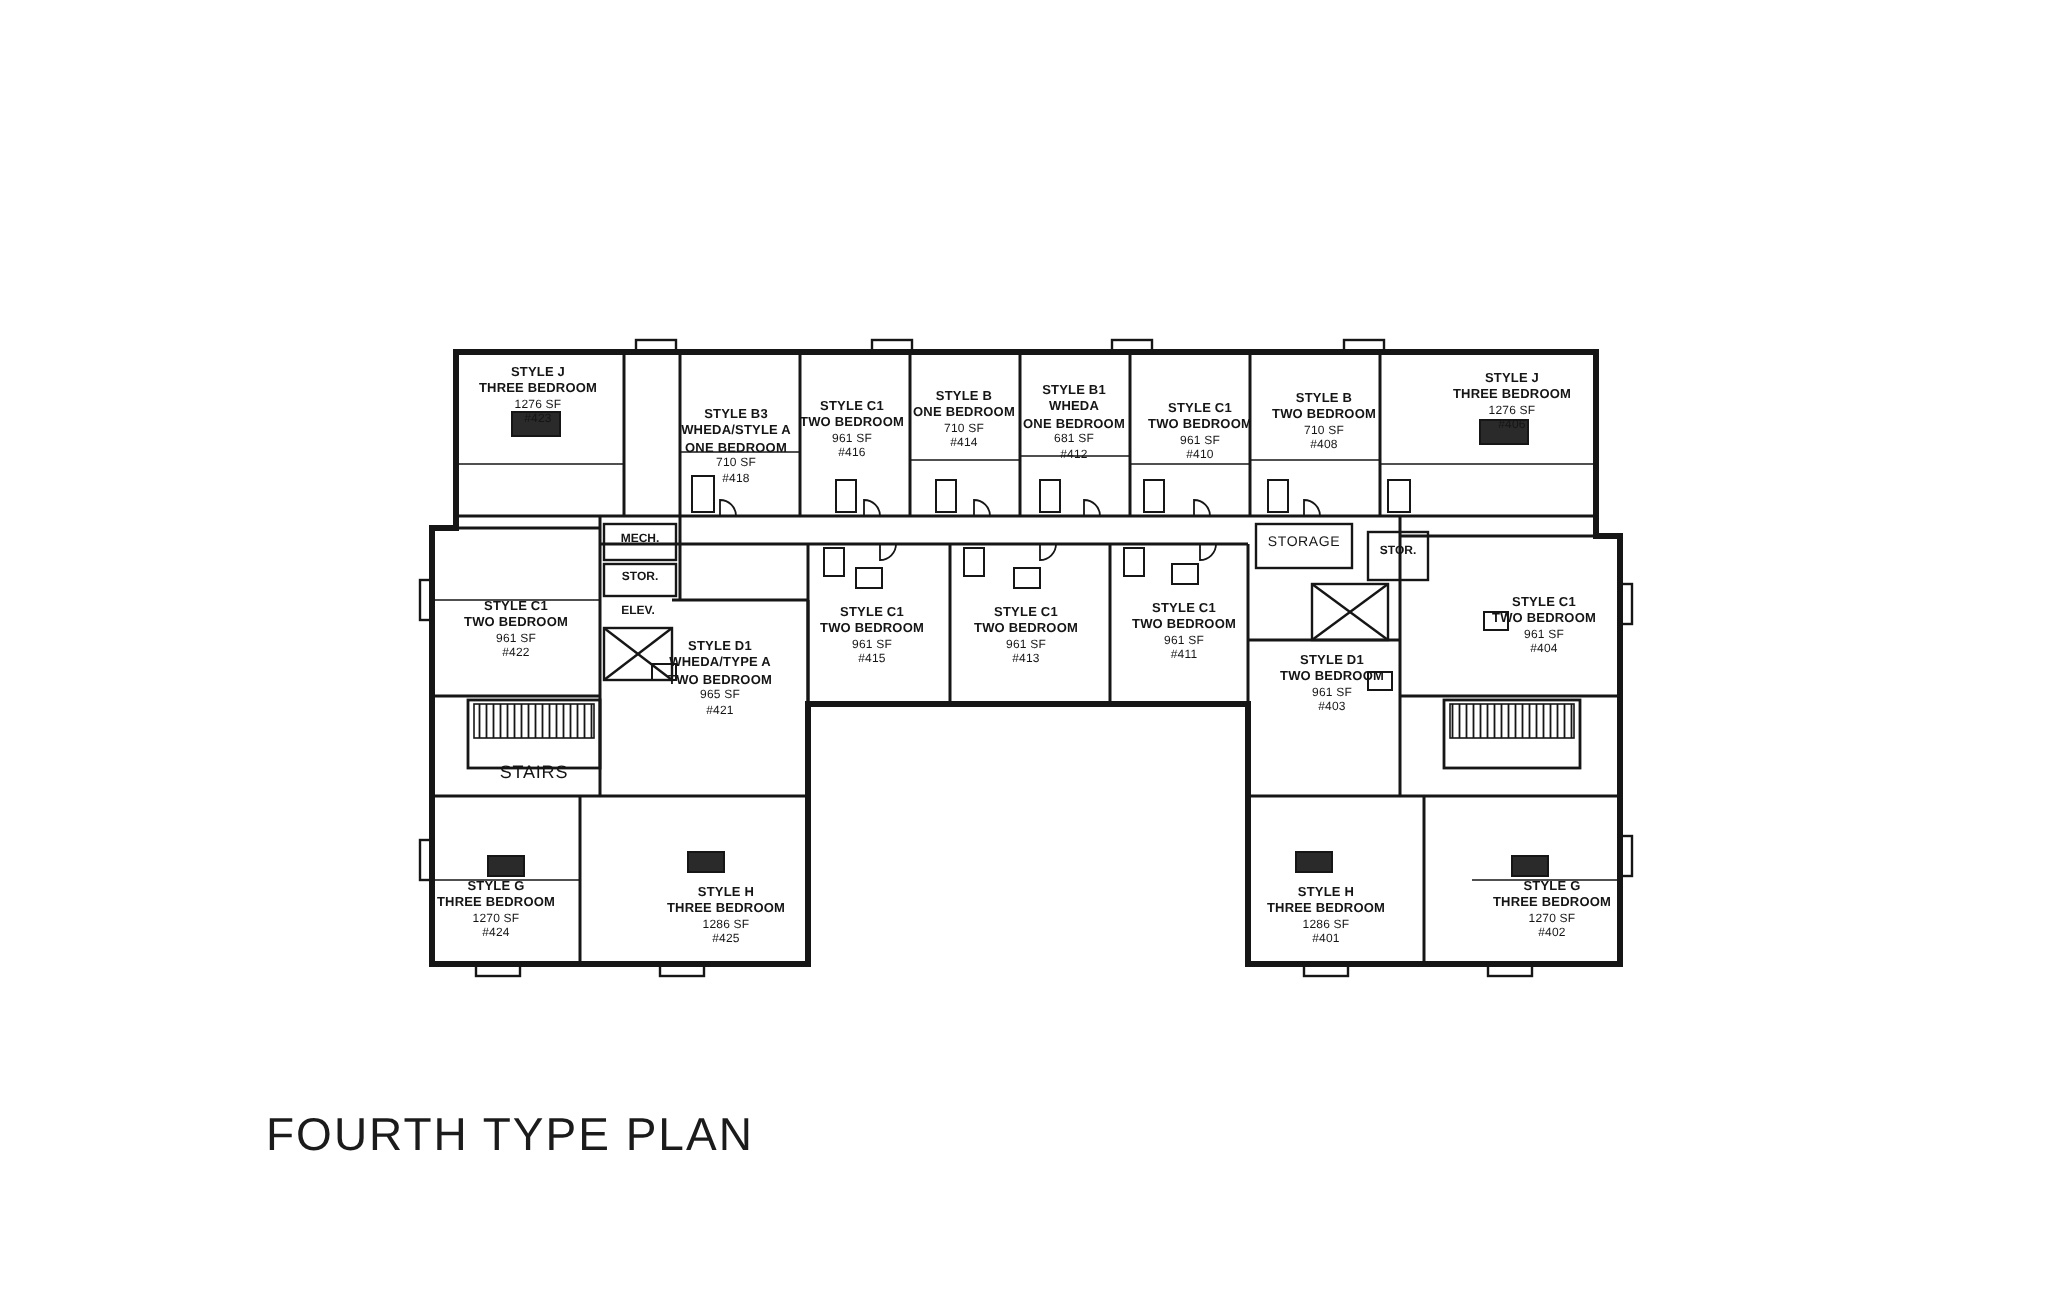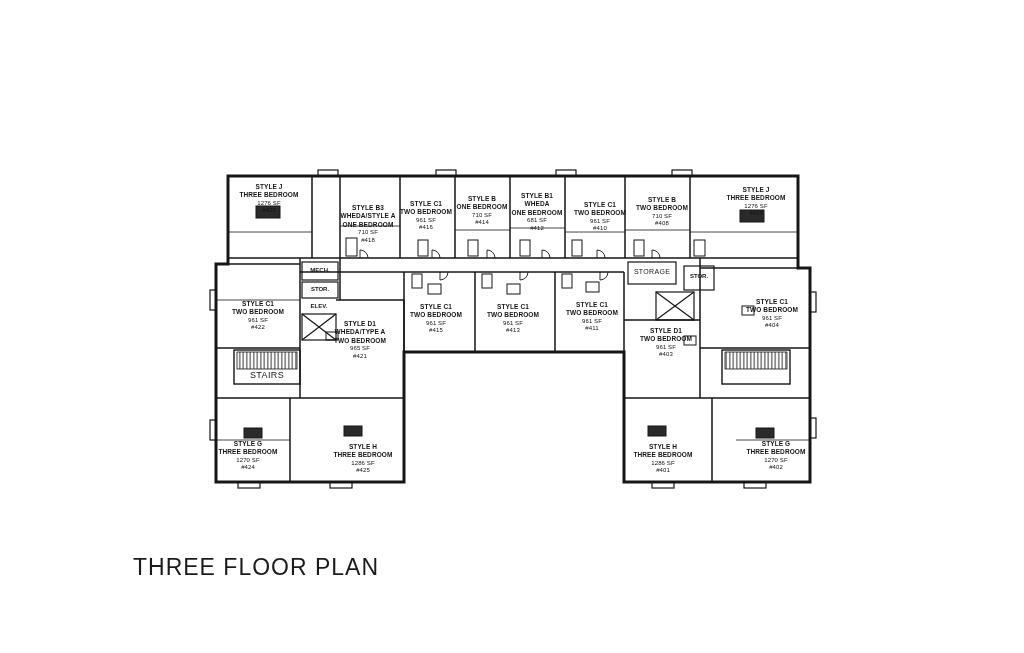--- a/index.html
+++ b/index.html
@@ -7,21 +7,21 @@
          font-family:"Liberation Sans", sans-serif;color:#161616;}
   svg{position:absolute;left:0;top:0;}
   .labels{position:absolute;left:0;top:0;width:1024px;height:653px;pointer-events:none;}
   .ulabel{position:absolute;transform:translateX(-50%);text-align:center;
           font-size:6.5px;line-height:1.28;font-weight:700;letter-spacing:.1px;
           color:#151515;white-space:nowrap;}
   .ulabel span{display:block;}
   .ulabel .sf,.ulabel .num{font-weight:400;font-size:6px;}
   .rlabel{position:absolute;transform:translateX(-50%);font-size:6px;font-weight:700;
           color:#151515;white-space:nowrap;}
-  .rlabel.big{font-size:9px;letter-spacing:.4px;font-weight:400;}
+  .rlabel.big{font-size:9px;letter-spacing:.4px;font-weight:400;margin-top:11px;}
   .rlabel.storage{font-size:7px;font-weight:400;letter-spacing:.3px;}
   .plan-title{position:absolute;left:133px;top:554px;font-size:23px;font-weight:400;
           letter-spacing:1px;color:#1b1b1b;}
 </style>
 </head>
 <body>
 
 <div class="stage">
 
   <svg width="1024" height="653" viewBox="0 0 1024 653">
@@ -306,14 +306,14 @@
     </div>
 
     <div class="rlabel" style="left:320px;top:267px">MECH.</div>
     <div class="rlabel" style="left:320px;top:286px">STOR.</div>
     <div class="rlabel" style="left:319px;top:303px">ELEV.</div>
     <div class="rlabel big" style="left:267px;top:370px">STAIRS</div>
     <div class="rlabel storage" style="left:652px;top:268px">STORAGE</div>
     <div class="rlabel" style="left:699px;top:273px">STOR.</div>
   </div>
 
-  <div class="plan-title">THREE FLOOR PLAN</div>
+  <div class="plan-title">FOURTH TYPE PLAN</div>
 </div>
 
 </body></html>

